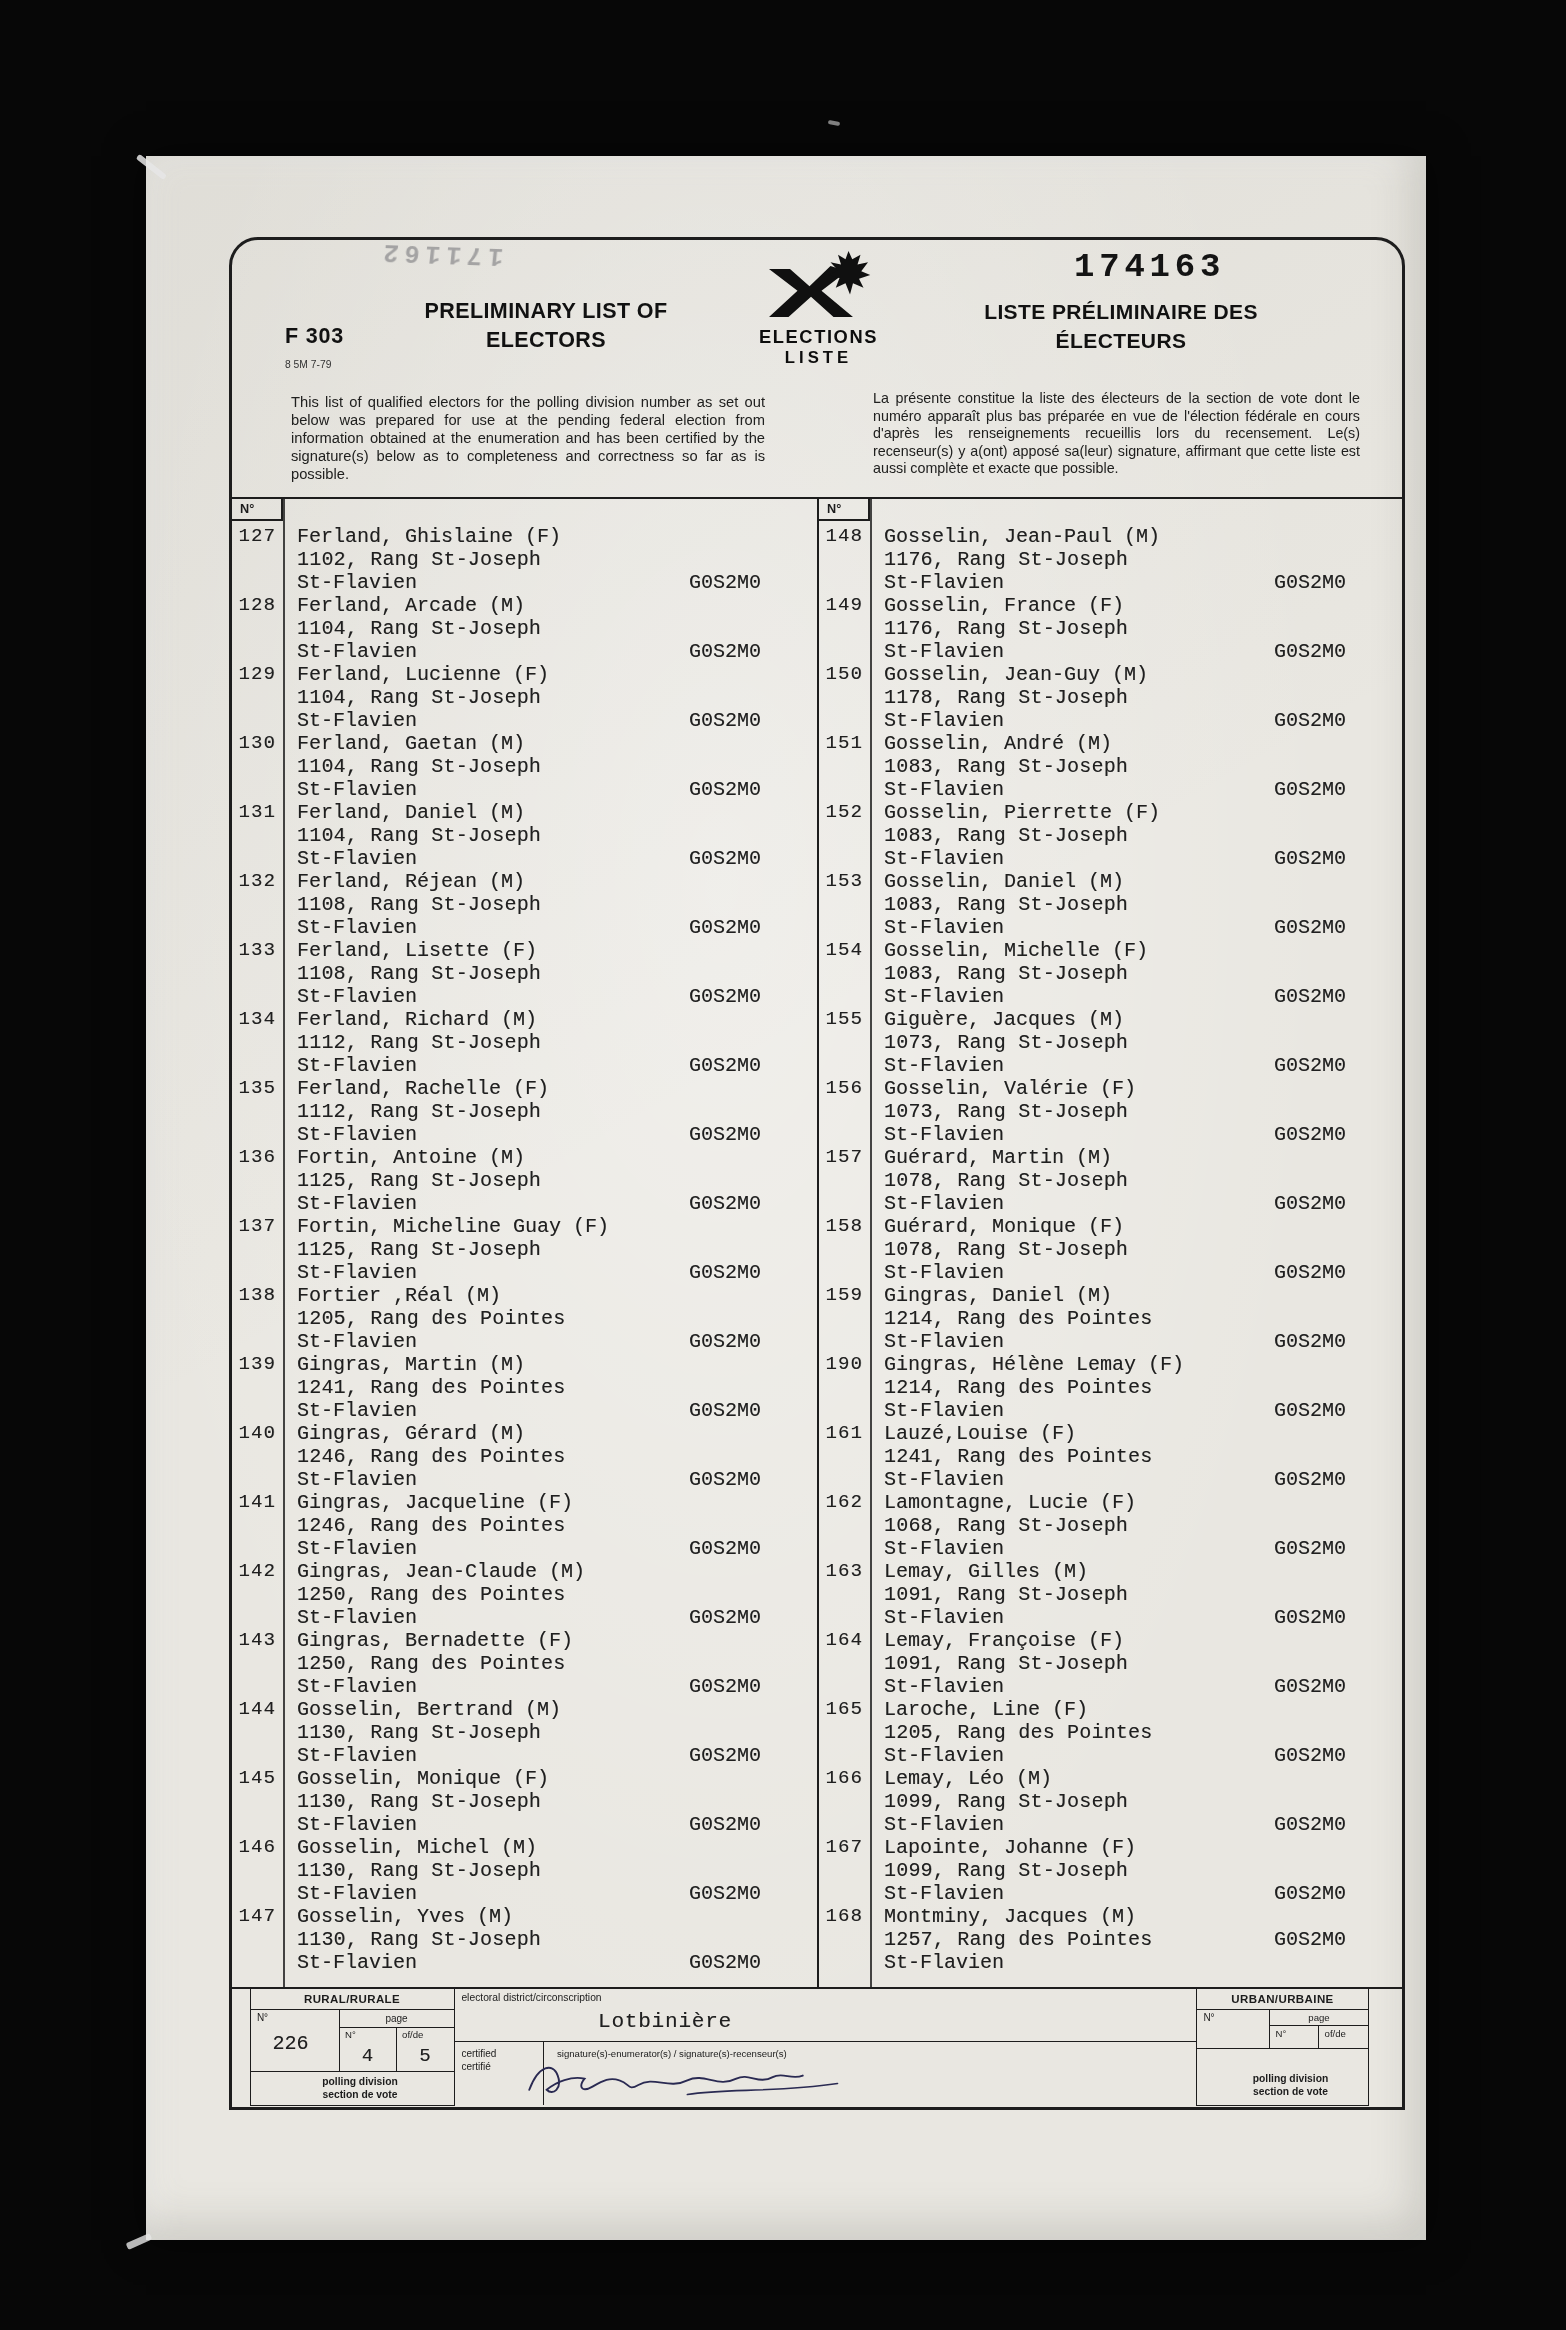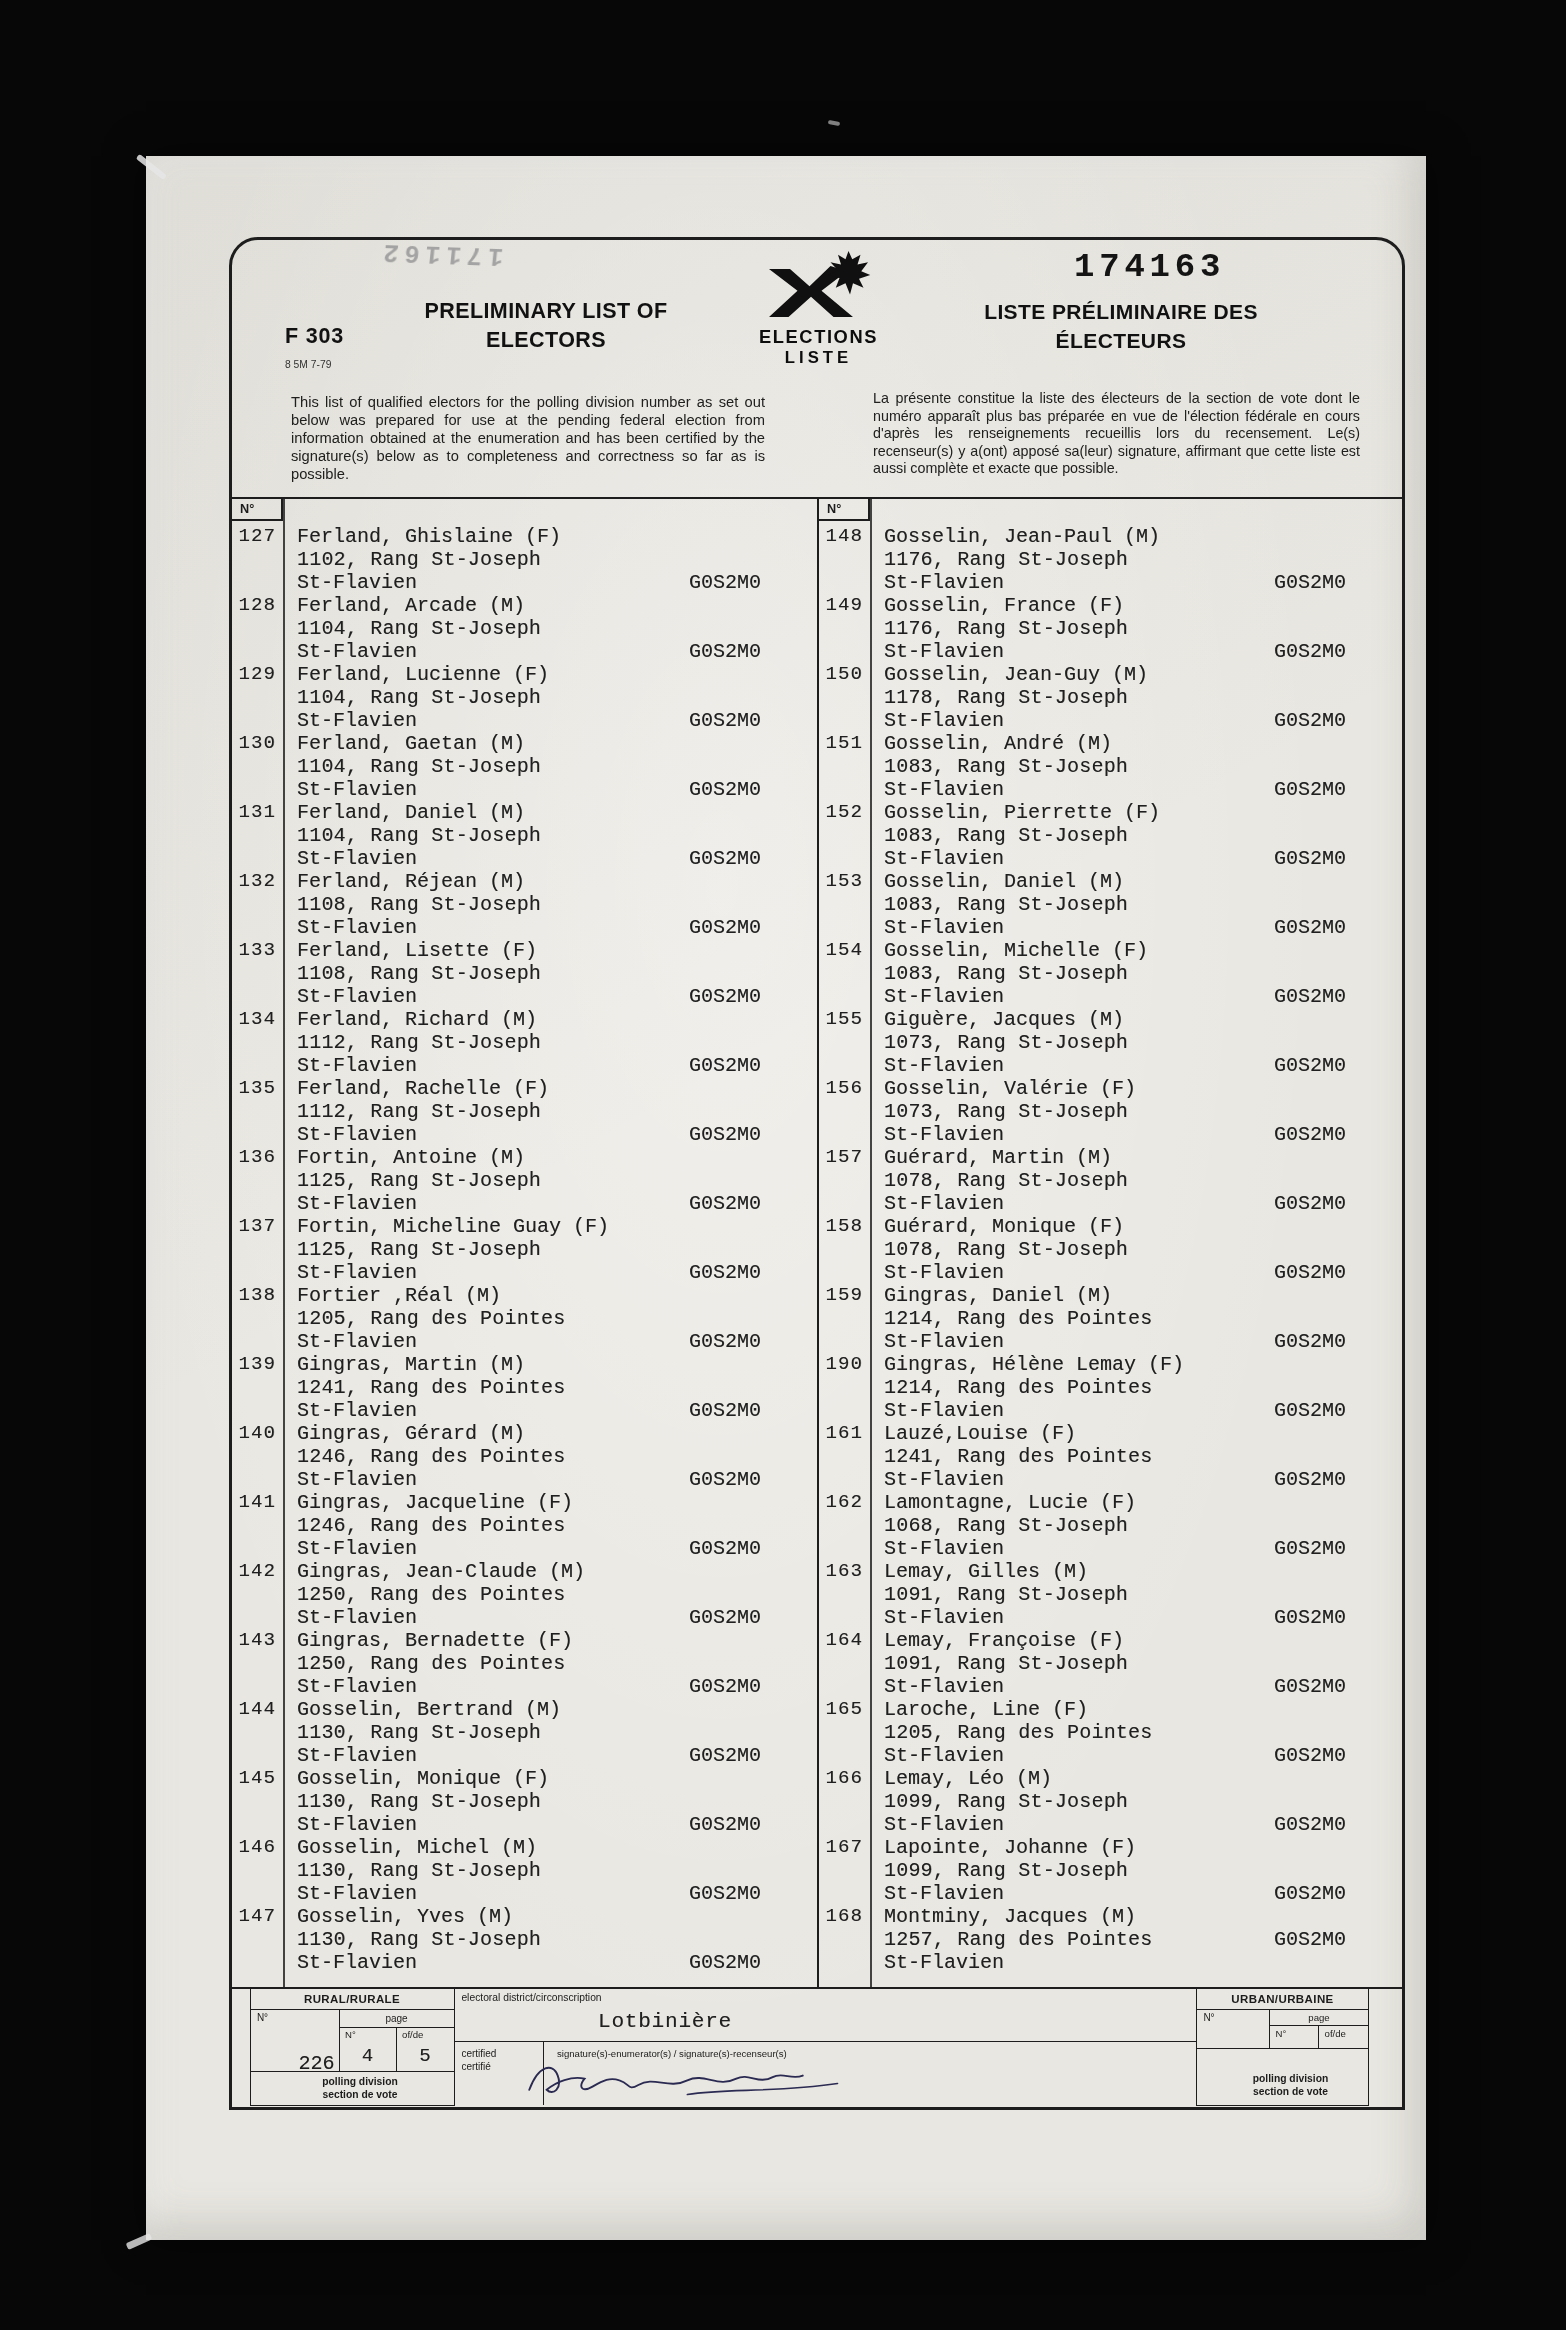--- a/index.html
+++ b/index.html
@@ -87,21 +87,21 @@
   .footer { position:relative; height:120px; border-top:2.4px solid #1d1d1d; font-size:10px; }
   .rural-box { position:absolute; left:17.5px; top:0; width:205px; height:117px;
     border:1.6px solid #1d1d1d; border-top:none; }
   .box-head { height:21px; border-bottom:1.6px solid #1d1d1d; text-align:center;
     font-weight:bold; font-size:11.5px; padding-top:4px; letter-spacing:0.4px; }
   .fr-r2 { position:relative; height:62px; border-bottom:1.6px solid #1d1d1d; }
   .no-cell { position:absolute; left:0; top:0; width:89px; height:100%; border-right:1.6px solid #1d1d1d; }
   .tiny-lbl { position:absolute; left:6.4px; top:2.4px; font-size:10px; }
   .mono-val { position:absolute; font-family:"Liberation Mono","DejaVu Sans Mono",monospace;
     font-size:20px; color:#1f1f1f; text-shadow:0.3px 0.3px 0.4px rgba(25,25,25,.4); }
-  .fr-no-val { left:22px; top:42px;margin-left:26px; }
+  .fr-no-val { left:22px; top:22px; }
   .page-cell { position:absolute; left:89px; right:0; top:0; height:100%; }
   .page-head { height:17.5px; border-bottom:1.6px solid #1d1d1d; text-align:center; font-size:10px; padding-top:3.2px; }
   .page-sub { position:relative; height:43px; }
   .sub-a { position:absolute; left:0; top:0; width:50%; height:100%; border-right:1.6px solid #1d1d1d; }
   .sub-b { position:absolute; right:0; top:0; width:50%; height:100%; }
   .sub-lbl { position:absolute; left:5.6px; top:1.6px; font-size:9.6px; }
   .sub-val { left:50%; transform:translateX(-50%); top:17.5px; font-size:19px; }
   .polling { text-align:center; font-weight:bold; font-size:10.3px; line-height:12.7px; padding-top:4px;padding-left:16px; }
 
   .district-box { position:absolute; left:223px; top:0; width:741px; height:117px; }

